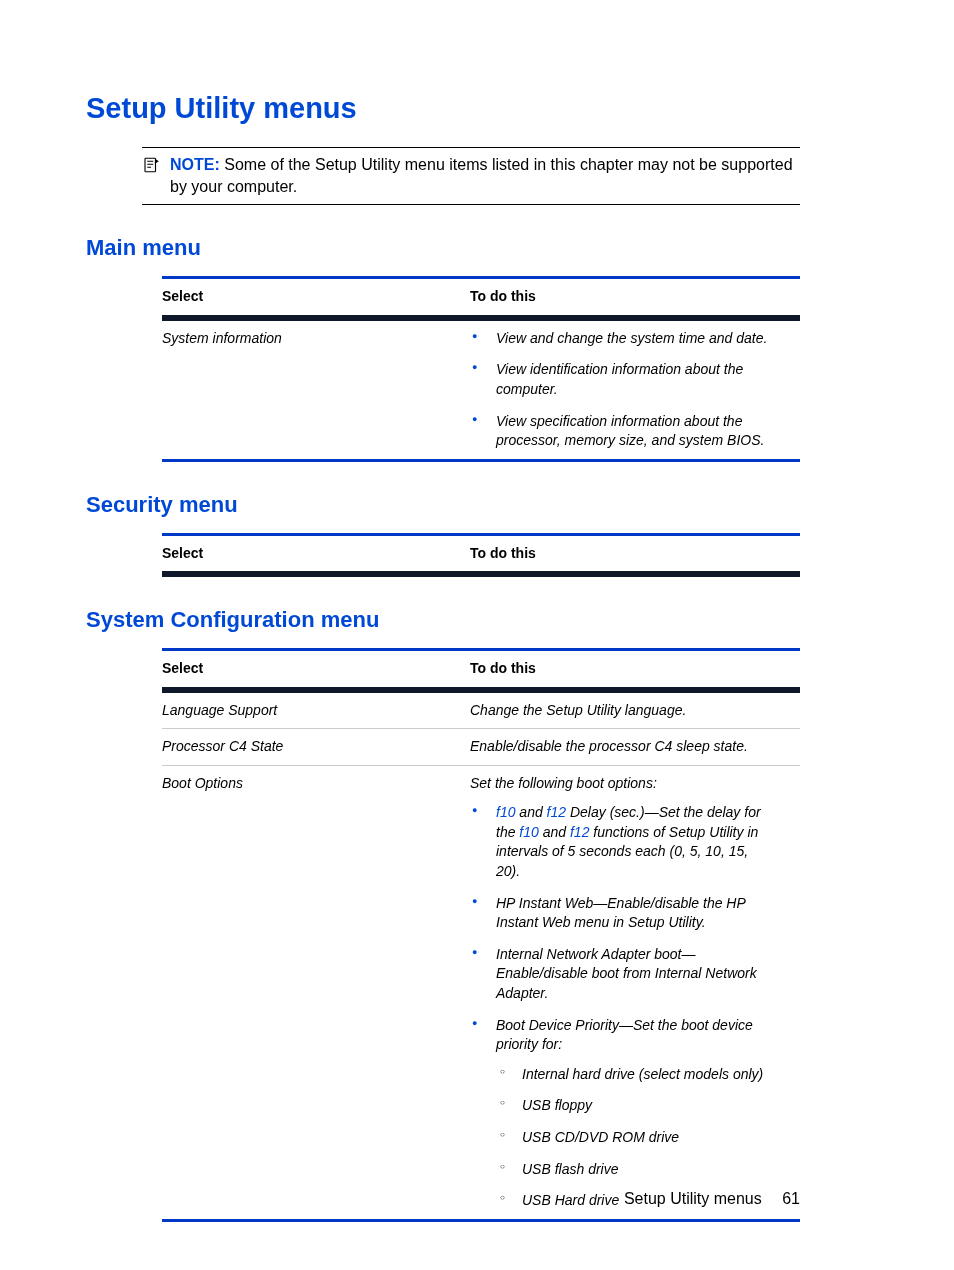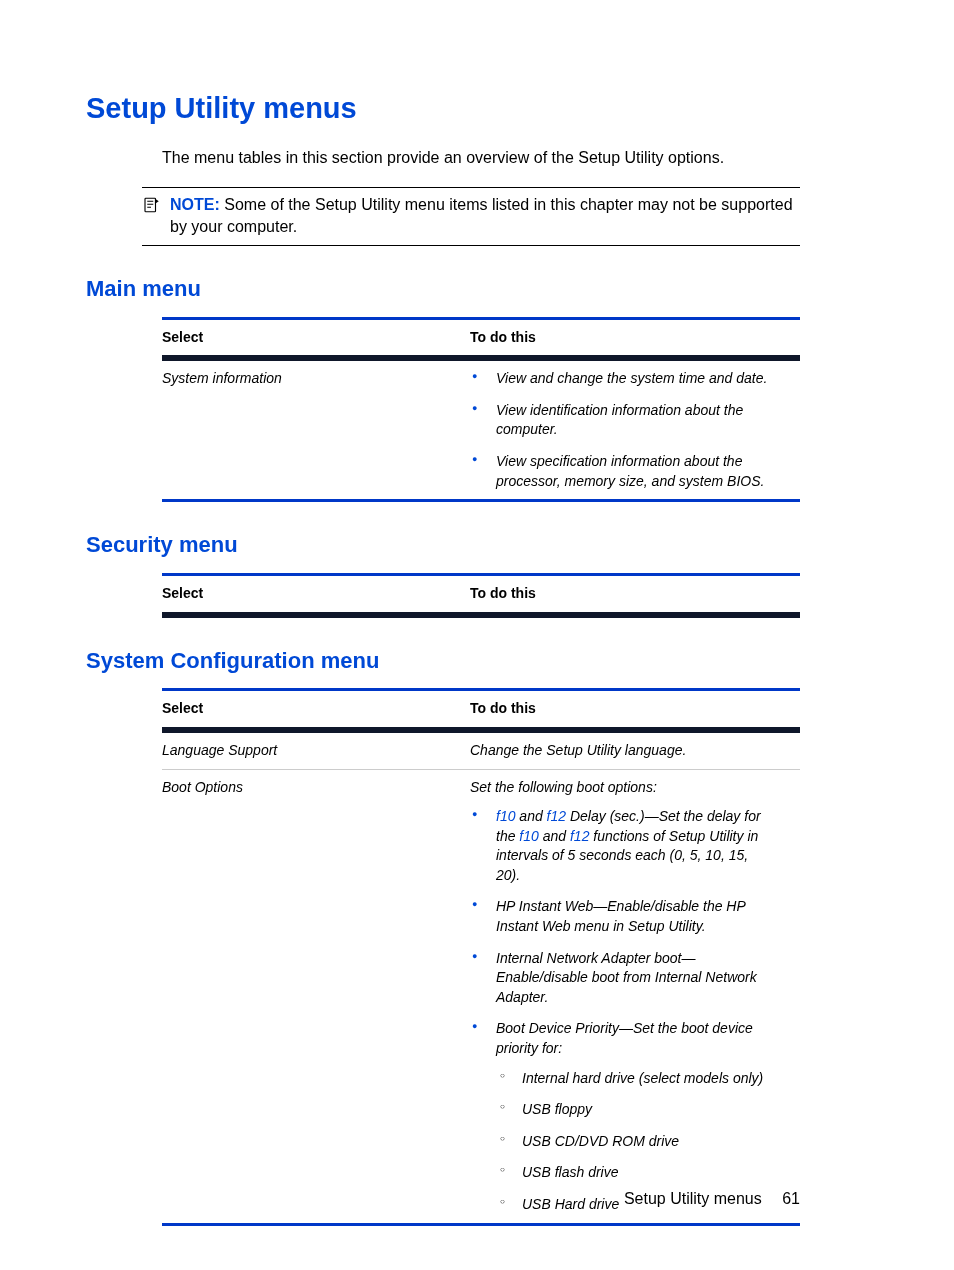--- a/index.html
+++ b/index.html
@@ -136,21 +136,20 @@
     margin-left: 16px;
   }
 </style>
 </head>
 <body>
 
 <div class="page">
 
   <h1 class="h1">Setup Utility menus</h1>
 
-  <p class="intro">The menu tables in this section provide an overview of the Setup Utility options.</p>
 
   <div class="note-box">
     <span class="note-icon">
       <svg viewBox="0 0 24 24" fill="none" stroke="#000" stroke-width="1.5">
         <rect x="4" y="3" width="14" height="18" rx="1"></rect>
         <path d="M7 7h8M7 11h8M7 15h5"></path>
         <path d="M18 5l3 2-3 2z" fill="#000"></path>
       </svg>
     </span>
     <div>
@@ -198,20 +197,24 @@
     <thead>
       <tr>
         <th>Select</th>
         <th>To do this</th>
       </tr>
     </thead>
     <tbody>
       <tr>
         <td>Language Support</td>
         <td>Change the Setup Utility language.</td>
+      </tr>
+      <tr>
+        <td>Processor C4 State</td>
+        <td>Enable/disable the processor C4 sleep state.</td>
       </tr>
       <tr>
         <td>Boot Options</td>
         <td>
           <div style="margin-bottom:10px;">Set the following boot options:</div>
           <ul class="disc">
             <li>
               <span class="kb">f10</span><span> and </span><span class="kb">f12</span><span> Delay (sec.)—Set the delay for the </span><span class="kb">f10</span><span> and </span><span class="kb">f12</span><span> functions of Setup Utility in intervals of 5 seconds each (0, 5, 10, 15, 20).</span>
             </li>
             <li>HP Instant Web—Enable/disable the HP Instant Web menu in Setup Utility.</li>

